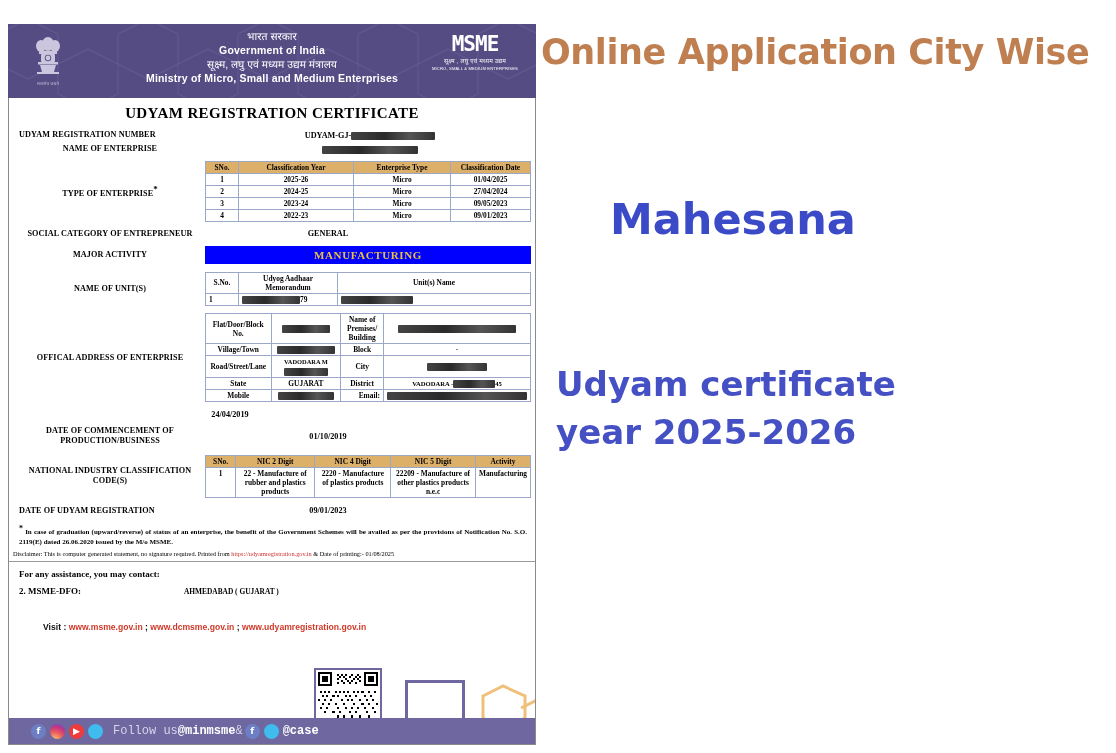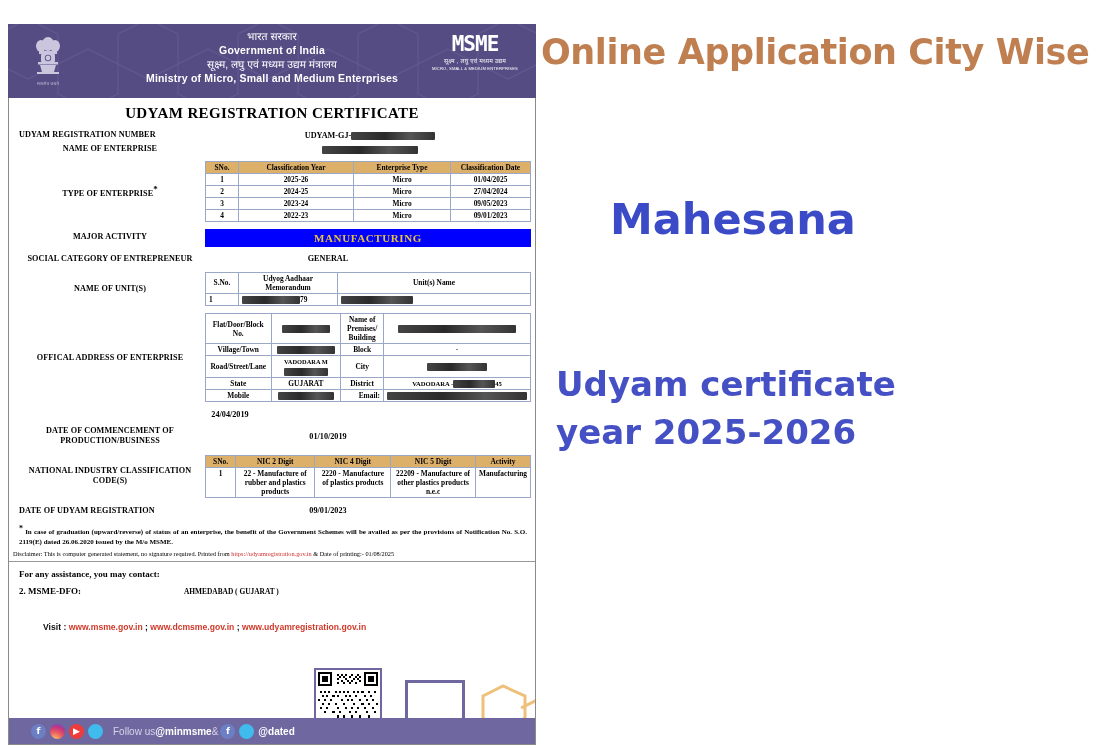--- a/index.html
+++ b/index.html
@@ -118,21 +118,21 @@
   }
   .sicon{
     width:15px;height:15px;border-radius:50%;margin-right:4px;display:inline-block;
     font-size:9px;color:#fff;text-align:center;line-height:15px;font-weight:bold;
     font-family:"DejaVu Sans",sans-serif;
   }
   .sic-fb{background:#6C7FC4;}
   .sic-ig{background:radial-gradient(circle at 30% 110%,#fdd36a,#e8585f 45%,#c13584 70%,#5b51d8);}
   .sic-yt{background:#EE3B3B;}
   .sic-tw{background:#3FBBEE;}
-  .foot-txt{font-size:10px;color:#D8D4E8;font-family:Liberation Sans, sans-serif;}
+  .foot-txt{font-size:12px;color:#D8D4E8;font-family:Liberation Mono, monospace;}
   .foot-txt b{color:#fff;}
 
   
   .qr{
     position:absolute;left:305px;bottom:8px;width:68px;height:68px;
     background:#fff;border:2px solid #6F67A0;box-sizing:border-box;padding:2px;
   }
   .qr svg{display:block;}
   .wbox{
     position:absolute;left:396px;bottom:6px;width:60px;height:58px;
@@ -270,29 +270,29 @@
                 <td>2022-23</td>
                 <td>Micro</td>
                 <td>09/01/2023</td>
               </tr>
             </tbody>
           </table>
         </div>
       </div>
 
       <div class="row" style="margin-top:7px;">
+        <div class="lbl">SOCIAL CATEGORY OF ENTREPRENEUR</div>
+        <div class="val" style="padding-right:84px;">GENERAL</div>
+      </div>
+
+      <div class="row" style="margin-top:7px;">
         <div class="lbl">MAJOR ACTIVITY</div>
         <div style="flex:1;">
           <div class="manu-band">MANUFACTURING</div>
         </div>
-      </div>
-
-      <div class="row" style="margin-top:7px;">
-        <div class="lbl">SOCIAL CATEGORY OF ENTREPRENEUR</div>
-        <div class="val" style="padding-right:84px;">GENERAL</div>
       </div>
 
       <div class="row" style="margin-top:8px;">
         <div class="lbl">NAME OF UNIT(S)</div>
         <div style="flex:1;">
           <table class="ct tbl-unit">
             <thead>
                 <tr>
               <th style="width:26px;background:#fff;">S.No.</th>
               <th style="width:92px;background:#fff;">Udyog Aadhaar Memorandum</th>
@@ -550,21 +550,21 @@
       <div class="cert-foot">
         <span class="sicon sic-fb">f</span>
         <span class="sicon sic-ig"></span>
         <span class="sicon sic-yt">▶</span>
         <span class="sicon sic-tw"></span>
         <span class="foot-txt" style="margin-left:6px;">Follow us </span>
         <span class="foot-txt"><b>@minmsme</b></span>
         <span class="foot-txt"> &amp; </span>
         <span class="sicon sic-fb" style="margin-left:2px;">f</span>
         <span class="sicon sic-tw"></span>
-        <span class="foot-txt"><b>@dated</b></span>
+        <span class="foot-txt"><b>@case</b></span>
       </div>
 
     </div>
   </div>
 
   <div class="right">
     <div class="r-title">Online Application City Wise</div>
     <div class="r-city">Mahesana</div>
     <div class="r-sub">
       <div>Udyam certificate</div>

